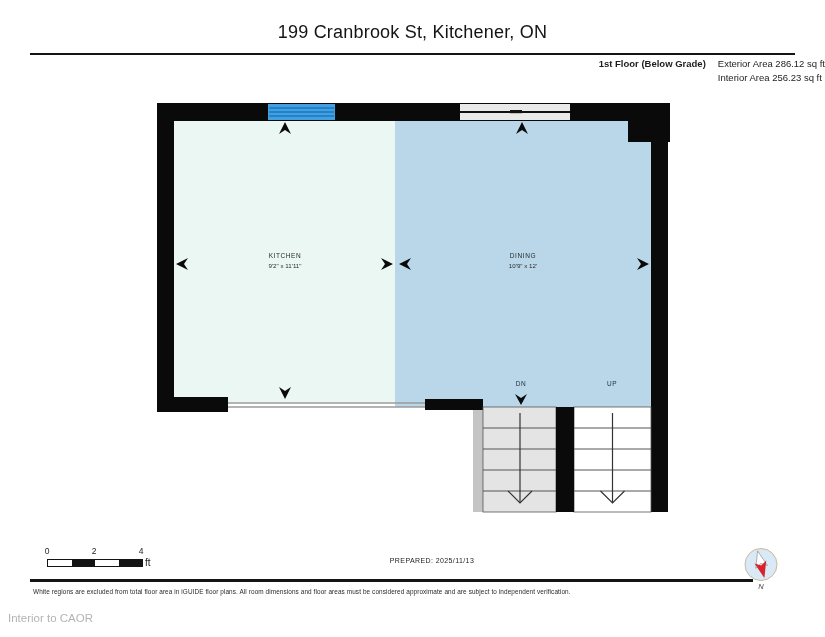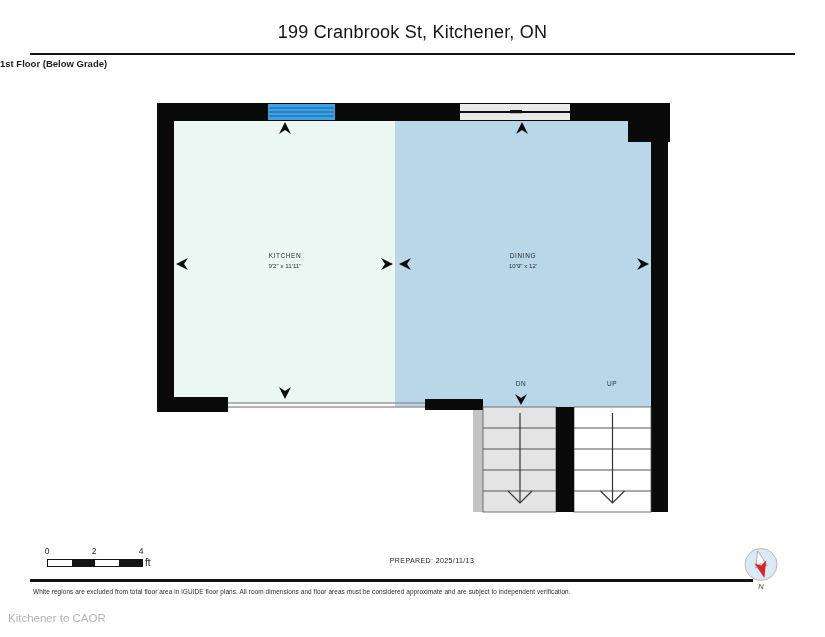--- a/index.html
+++ b/index.html
@@ -7,21 +7,21 @@
     width:825px;height:637px;background:#ffffff;position:relative;overflow:hidden;
     font-family:"Liberation Sans", sans-serif;color:#1d1d1d;
   }
   .abs{position:absolute;}
   .page-title{
     top:22px;left:0;width:825px;text-align:center;
     font-size:18px;font-weight:normal;letter-spacing:.2px;color:#141414;
   }
   .title-rule{top:53px;left:30px;width:765px;height:2px;background:#141414;}
   .floor-info{
-    top:57px;left:0;width:825px;display:flex;justify-content:flex-start;
+    top:57px;left:0;width:825px;display:flex;justify-content:flex-end;
     align-items:flex-start;gap:12px;
   }
   .floor-label{font-size:9.5px;font-weight:bold;line-height:13.5px;}
   .area-lines{font-size:9.5px;line-height:13.5px;}
   .plan-svg{top:95px;left:0;}
   .footer-rule{top:579px;left:30px;width:723px;height:2.5px;background:#141414;}
   .scalebar{top:546px;left:47px;}
   .scale-ticks{position:relative;width:94px;height:11px;font-size:8.5px;}
   .scale-ticks span{position:absolute;top:0;transform:translateX(-50%);}
   .tick0{left:0;} .tick1{left:47px;} .tick2{left:94px;}
@@ -40,20 +40,24 @@
   .license{top:612px;left:8px;font-size:11.5px;color:#b3b3b3;}
   svg text{font-family:"Liberation Sans", sans-serif;}
 </style>
 </head>
 <body>
 
 <div class="abs page-title">199 Cranbrook St, Kitchener, ON</div>
 <div class="abs title-rule"></div>
 <div class="abs floor-info">
   <div class="floor-label">1st Floor (Below Grade)</div>
+  <div class="area-lines">
+    <div>Exterior Area 286.12 sq ft</div>
+    <div>Interior Area 256.23 sq ft</div>
+  </div>
 </div>
 
 <svg class="abs plan-svg" width="825" height="430" viewBox="0 0 825 430">
 
   <rect x="174" y="26" width="221" height="281" fill="#EAF7F3"></rect>
   <polygon points="395,26 628,26 628,47 651,47 651,312 395,312" fill="#B9D7E9"></polygon>
 
   <g fill="#0a0a0a">
     <rect x="157" y="8" width="513" height="18"></rect>
     <rect x="628" y="8" width="42" height="39"></rect>
@@ -147,13 +151,13 @@
 <svg class="abs compass" width="40" height="46" viewBox="0 0 40 46">
   <circle cx="20" cy="18.5" r="16" fill="#D9E9F5" stroke="#C9BA9B" stroke-width="1"></circle>
   <g transform="rotate(-14 20 18.5)">
     <polygon points="20,4.5 26,21 20,17.5 14,21" fill="#ffffff" stroke="#8a8a8a" stroke-width="0.6"></polygon>
     <polygon points="20,32.5 26,16 20,19.5 14,16" fill="#D8232A"></polygon>
   </g>
   <text x="20" y="43" text-anchor="middle" font-size="7.5" font-style="italic" fill="#444">N</text>
 </svg>
 
 <div class="abs disclaimer">White regions are excluded from total floor area in iGUIDE floor plans. All room dimensions and floor areas must be considered approximate and are subject to independent verification.</div>
-<div class="abs license">Kitchener to CAOR</div>
+<div class="abs license">Interior to CAOR</div>
 
 </body></html>

